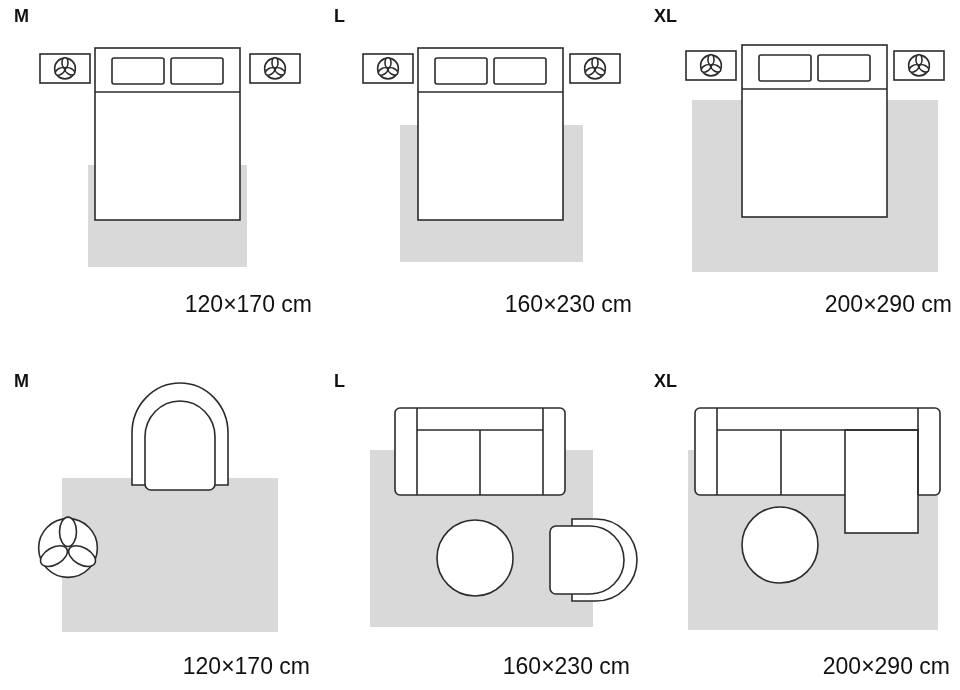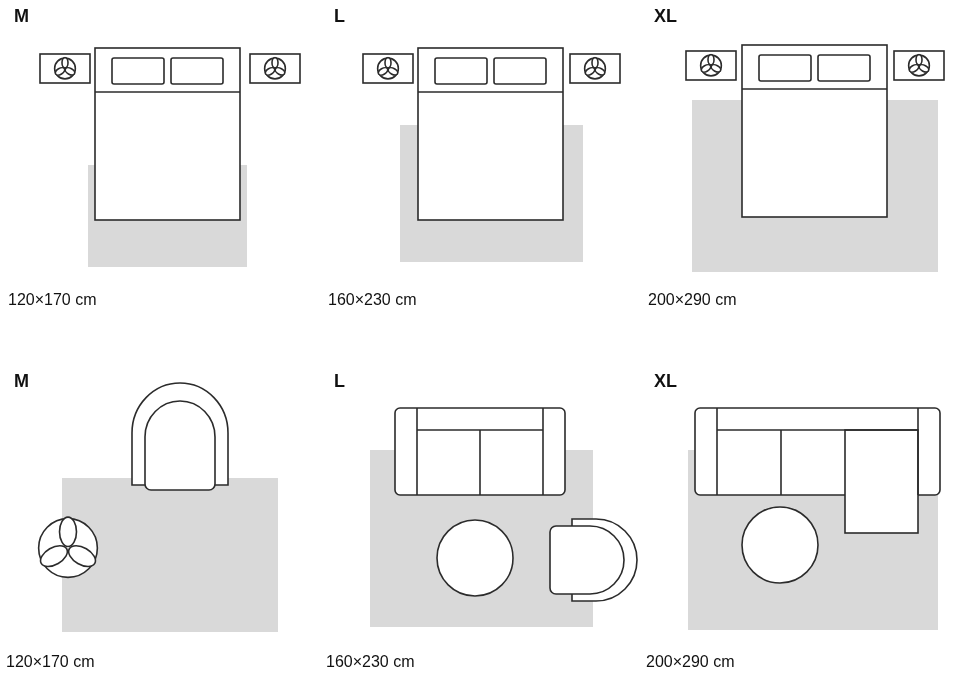--- a/index.html
+++ b/index.html
@@ -14,22 +14,22 @@
   }
   .panel { position: relative; width: 320px; height: 345px; }
   .drawing { position: absolute; left: 0; top: 0; width: 320px; height: 345px; }
   .size-label {
     position: absolute; left: 14px;
     font-size: 18px; font-weight: 700; color: var(--text, #111);
   }
   .row-bed .size-label { top: 6px; }
   .row-living .size-label { top: 26px; }
   .caption {
-    position: absolute; left: 0; right: 16px; text-align: left;
-    font-size: 16px; color: var(--text, #111);
+    position: absolute; left: 0; right: 16px; text-align: right;
+    font-size: 23px; color: var(--text, #111);
   }
   .row-bed .caption { top: 291px; transform: translateX(8px); }
   .row-living .caption { top: 308px; transform: translateX(6px); }
 
   .outline { fill: #fff; stroke: var(--outline, #2b2b2b); stroke-width: 1.6px; }
   .line    { fill: none; stroke: var(--outline, #2b2b2b); stroke-width: 1.6px; }
   .sline   { fill: #fff; stroke: var(--outline, #2b2b2b); stroke-width: 1.6px; }
   .rug     { fill: var(--rug-fill, #d9d9d9); }
 </style>
 </head>

